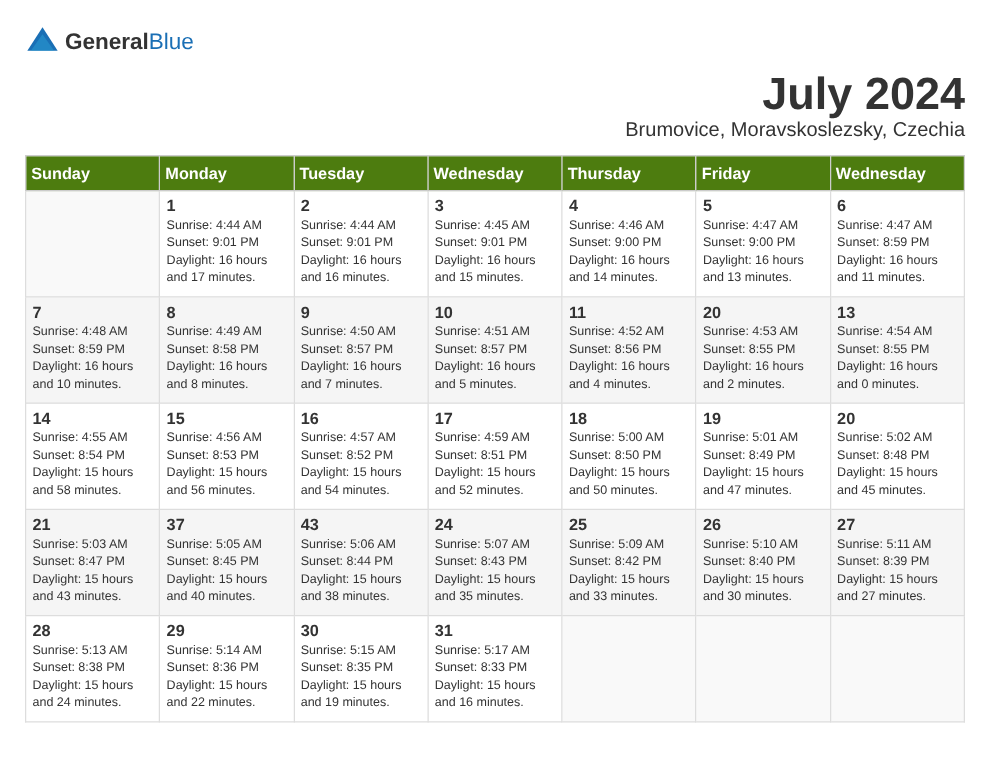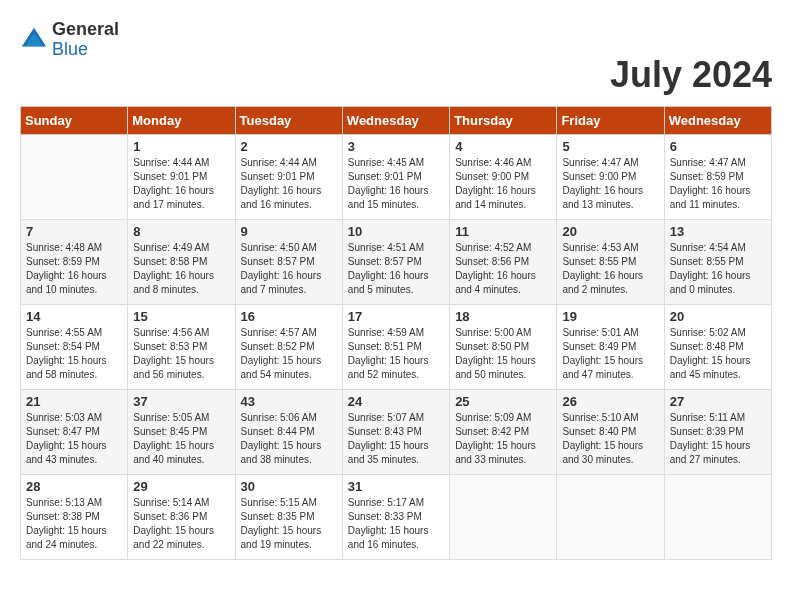--- a/index.html
+++ b/index.html
@@ -16,21 +16,21 @@
       align-items: flex-start;
       margin-bottom: 10px;
     }
     .logo {
       display: flex;
       align-items: center;
       gap: 4px;
     }
     .logo-text {
       display: flex;
-      flex-direction: column;
+      flex-direction: row;
       line-height: 1.1;
     }
     .logo-general {
       font-size: 18px;
       font-weight: bold;
       color: #333;
     }
     .logo-blue {
       font-size: 18px;
       font-weight: normal;
@@ -52,21 +52,21 @@
     .location-title {
       font-size: 16px;
       color: #333;
     }
     table {
       width: 100%;
       border-collapse: collapse;
       table-layout: fixed;
     }
     th {
-      background-color: #c2410c;
+      background-color: #4d7c0f;
       color: white;
       padding: 6px 4px;
       text-align: left;
       font-size: 13px;
       font-weight: bold;
       border: 1px solid #ccc;
     }
     td {
       border: 1px solid #ddd;
       vertical-align: top;
@@ -106,20 +106,21 @@
       <polygon points="15,2 28,22 2,22" fill="#1a6fb5"></polygon>
       <polygon points="15,8 25,22 5,22" fill="#2a9fd6" opacity="0.5"></polygon>
     </svg>
     <div class="logo-text">
       <span class="logo-general">General</span>
       <span class="logo-blue">Blue</span>
     </div>
   </div>
   <div class="title-section">
     <div class="month-title">July 2024</div>
+    <div class="location-title">Brumovice, Moravskoslezsky, Czechia</div>
   </div>
 </div>
 
 <table>
   <thead>
     <tr>
     <th>Sunday</th>
         <th>Monday</th>
         <th>Tuesday</th>
         <th>Wednesday</th>

